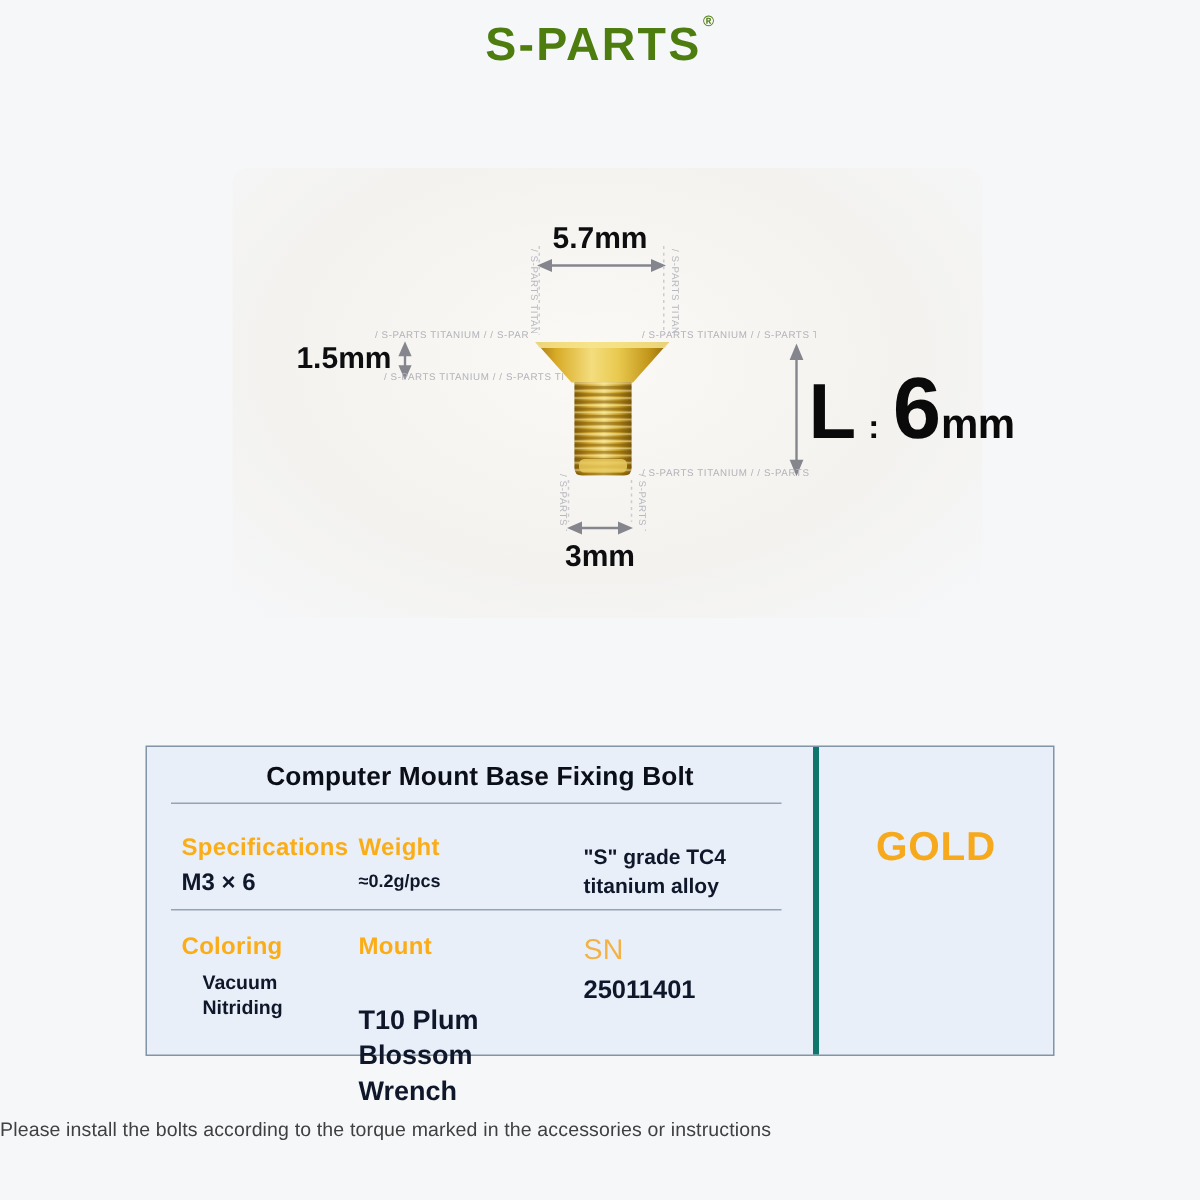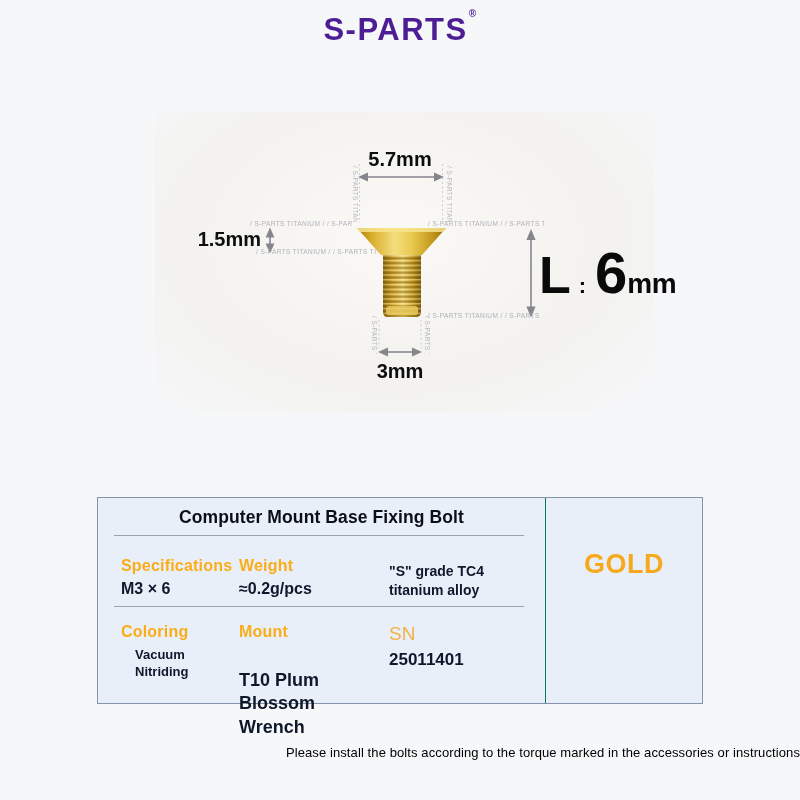--- a/index.html
+++ b/index.html
@@ -7,21 +7,21 @@
     width:800px;height:800px;position:relative;overflow:hidden;
     background:#f6f7f9;
     font-family:"Liberation Sans", sans-serif;
     -webkit-font-smoothing:antialiased;
   }
   .abs{position:absolute;}
 
   
   .logo-row{top:12px;left:0;width:800px;text-align:center;}
   .logo{
-    font-size:31px;font-weight:800;letter-spacing:1.5px;color:#4c1d95;
+    font-size:31px;font-weight:800;letter-spacing:1.5px;color:#4d7c0f;
     display:inline-block;position:relative;
   }
   .logo sup{font-size:10px;font-weight:700;position:relative;top:-12px;left:1px;}
 
   
   .photo-bg{
     left:155px;top:112px;width:500px;height:300px;border-radius:10px;
     background:radial-gradient(ellipse at 48% 42%, #faf9f6 0%, #f3f2ef 58%, rgba(246,247,249,0) 96%);
   }
 
@@ -48,49 +48,49 @@
   .length-label .lc{font-size:22px;font-weight:700;margin:0 9px 0 8px;}
   .length-label .lv{font-size:58px;font-weight:800;line-height:1;}
   .length-label .lu{font-size:28px;font-weight:800;letter-spacing:-.5px;text-align:right;}
 
   
   .spec-table{
     left:97px;top:497px;width:606px;height:207px;
     background:#e9eff9;border:1px solid #8494a8;
     display:flex;box-sizing:border-box;
   }
-  .table-main{width:448px;border-right:1px solid #0f766e;box-sizing:border-box;}
+  .table-main{width:448px;border-right:4px solid #0f766e;box-sizing:border-box;}
   .table-title{
     margin-top:9px;text-align:center;font-size:17.5px;font-weight:700;color:#0a0e16;
     letter-spacing:.1px;
   }
   .title-underline{height:1px;background:#97a3b3;margin:7px 21px 0 16px;}
   .row-divider{height:1px;background:#97a3b3;margin:6px 21px 0 16px;}
   .spec-row{display:flex;margin:21px 0 0 23px;}
   .spec-row .c1{width:118px;}
   .spec-row .c2{width:150px;}
   .spec-row .c3{flex:1;padding-right:6px;}
   .label{font-size:16px;font-weight:700;color:#fbad18;letter-spacing:.2px;}
   .label.sn{font-size:19px;font-weight:400;color:#f2b246;}
   .value{margin-top:5px;color:#0f172a;font-weight:700;}
   .v-md{font-size:16px;}
-  .v-lg{font-size:16px;}
+  .v-lg{font-size:12px;}
   .v-sm{font-size:14px;max-width:160px;line-height:1.35;}
   .v-2s{font-size:13px;max-width:78px;line-height:1.35;margin-left:14px;}
   .v-2m{font-size:18px;max-width:134px;line-height:1.3;margin-top:28px;}
   .v-sn{font-size:17px;}
   .table-side{flex:1;display:flex;justify-content:center;align-items:flex-start;}
   .gold{
     margin-top:51px;font-size:27px;font-weight:800;color:#f6a91c;letter-spacing:.5px;
   }
 
   
   .footer-note{
-    top:745px;left:0;width:800px;text-align:right;
-    font-size:13px;color:#000000;letter-spacing:.1px;
+    top:745px;left:0;width:800px;text-align:left;
+    font-size:13px;color:#404040;letter-spacing:.1px;
   }
 
   svg{display:block;}
 </style>
 </head>
 <body>
 
 <header class="abs logo-row">
   <span class="logo"><span>S-PARTS</span><sup>®</sup></span>
 </header>

